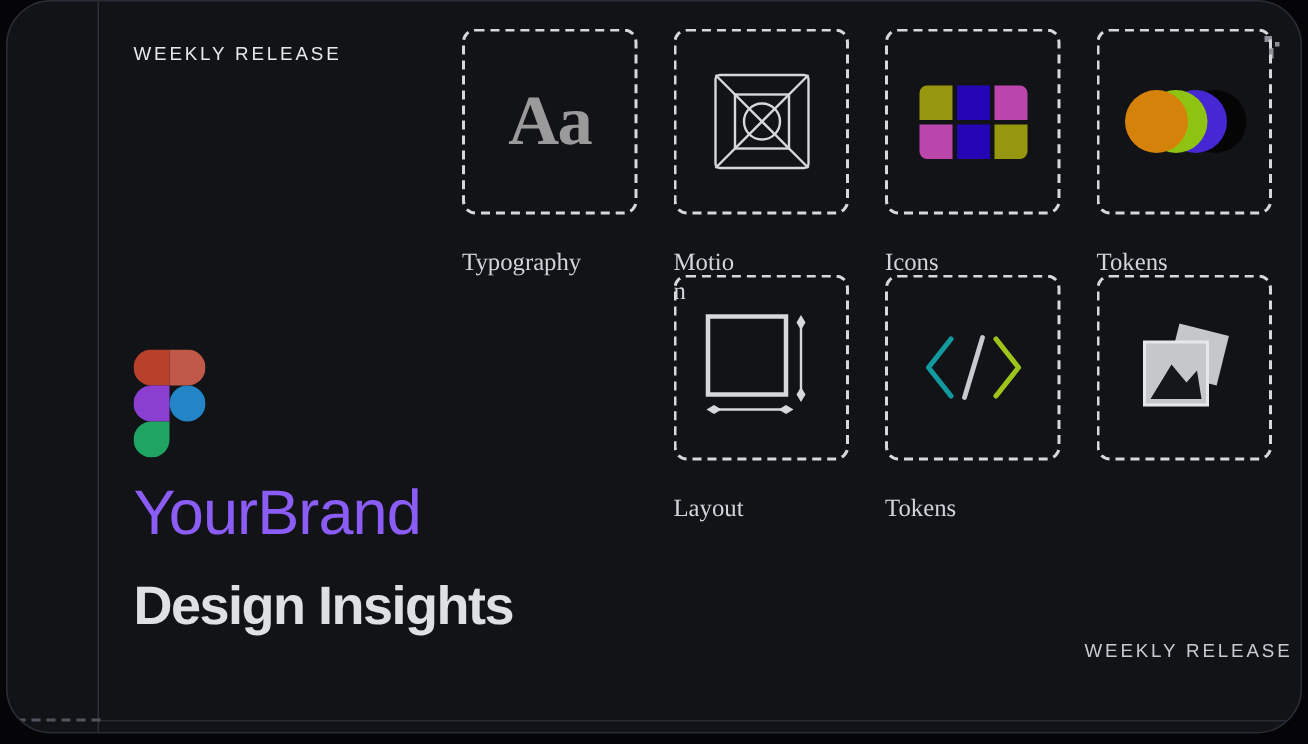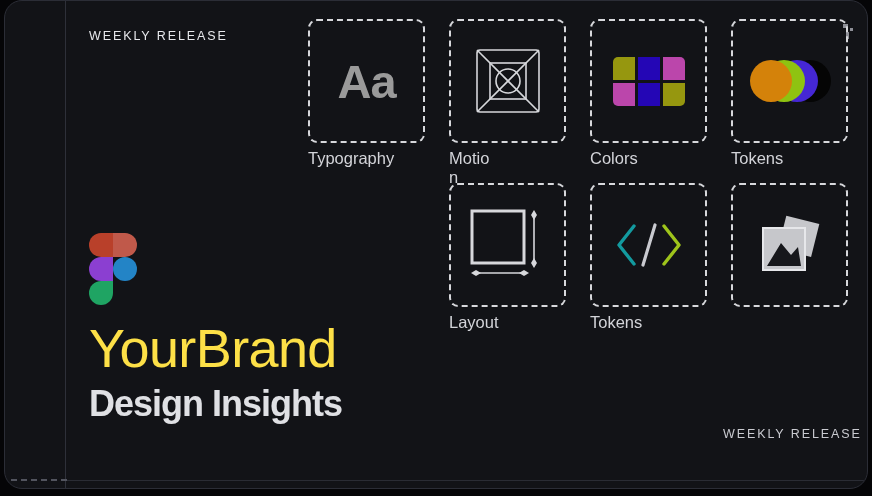--- a/index.html
+++ b/index.html
@@ -14,21 +14,21 @@
     width: 872px; height: 496px;
     background: #050507;
   }
   
   .card {
     position: absolute;
     left: 4px; top: 0px;
     width: 864px; height: 489px;
     background: #121317;
     border: 1px solid #2b2d36;
-    border-radius: 18px;
+    border-radius: 30px;
     overflow: hidden;
   }
   
   .v-guide {
     position: absolute;
     left: 60px; top: 0; width: 1px; height: 489px;
     background: #2e3039;
   }
   .h-guide {
     position: absolute;
@@ -67,32 +67,33 @@
 
   
   .grid {
     position: absolute;
     left: 303px; top: 18px;
     width: 560px;
   }
   .cell {
     position: absolute;
     width: 117px;
+    font-family: Liberation Serif, serif;
   }
   .tile {
     width: 117px; height: 124px;
     border: 2px dashed #d7d8dc;
     border-radius: 9px;
     display: flex;
     align-items: center;
     justify-content: center;
     background: transparent;
   }
   .cell-label {
-    margin-top: 6px;
+    margin-top: 23px;
     font-size: 16.5px;
     color: #d3d4d9;
     line-height: 1.15;
     width: 100%;
     word-break: break-word;
   }
   
   .c0 { left: 0px;   top: 0px;   }
   .c1 { left: 141px; top: 0px;   }
   .c2 { left: 282px; top: 0px;   }
@@ -139,23 +140,23 @@
   .figma {
     position: absolute;
     left: 84px; top: 232px;
     width: 48px; height: 72px;
   }
 
   
   .brand {
     position: absolute;
     left: 84px; top: 318px;
-    font-size: 54px;
+    font-size: 42px;
     font-weight: 400;
-    color: #fde047;
+    color: #8b5cf6;
     letter-spacing: -0.6px;
     line-height: 1.08;
     white-space: nowrap;
   }
   .headline {
     position: absolute;
     left: 84px; top: 384px;
     font-size: 36px;
     font-weight: 700;
     color: #dfe0e4;
@@ -205,21 +206,21 @@
         <div class="tile">
           <div class="sw-grid">
             <div class="sw r-tl" style="background:#96970f"></div>
             <div class="sw" style="background:#2406b5"></div>
             <div class="sw r-tr" style="background:#bb46ab"></div>
             <div class="sw r-bl" style="background:#bb46ab"></div>
             <div class="sw" style="background:#2406b5"></div>
             <div class="sw r-br" style="background:#96970f"></div>
           </div>
         </div>
-        <div class="cell-label">Colors</div>
+        <div class="cell-label">Icons</div>
       </div>
 
       <div class="cell c3">
         <div class="tile">
           <div class="motion">
             <div class="dot d0" style="background:#d4820a"></div>
             <div class="dot d1" style="background:#8fc311"></div>
             <div class="dot d2" style="background:#4527d4"></div>
             <div class="dot d3" style="background:#050505"></div>
           </div>

